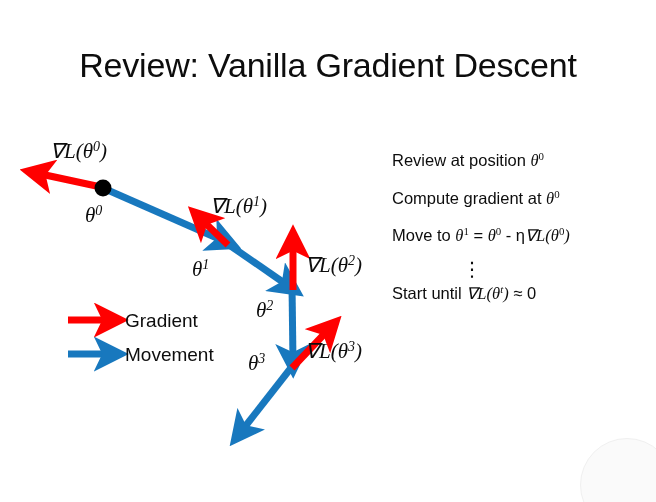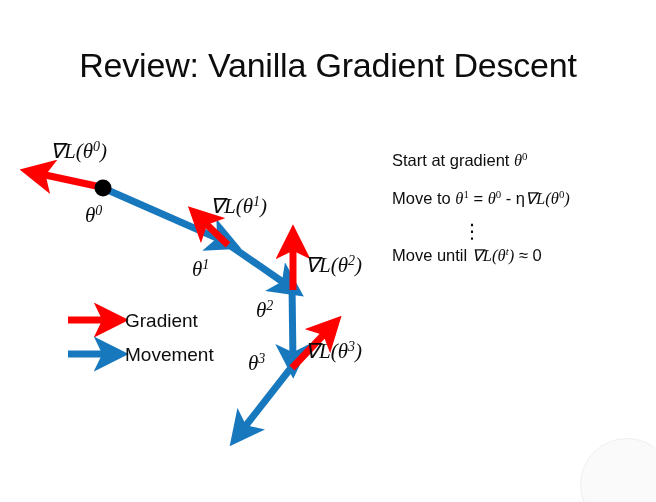--- a/index.html
+++ b/index.html
@@ -176,30 +176,33 @@
       <text class="legend-text" x="125" y="197">Gradient</text>
 
       <line x1="68" y1="224" x2="112" y2="224" stroke="#1878BE" stroke-width="7" marker-end="url(#bluehead)"></line>
       <text class="legend-text" x="125" y="231">Movement</text>
     </g>
   </svg>
 
   <div id="steps">
 
     <div class="step-line">
-      <span>Start at gradient </span><span class="mi">θ</span><sup class="sm mu">0</sup>
-    </div>
-
+      <span>Review at position </span><span class="mi">θ</span><sup class="sm mu">0</sup>
+    </div>
+
+    <div class="step-line">
+      <span>Compute gradient at </span><span class="mi">θ</span><sup class="sm mu">0</sup>
+    </div>
 
     <div class="step-line">
       <span>Move to </span><span class="mi">θ</span><sup class="sm mu">1</sup><span> = </span><span class="mi">θ</span><sup class="sm mu">0</sup><span> - </span><span>η</span><span class="mi">∇L(θ</span><sup class="sm mu">0</sup><span class="mi">)</span>
     </div>
 
 
 
     <div id="vdots">⋮</div>
 
     <div class="step-line" id="step-stop">
-      <span>Move until </span><span class="mi">∇L(θ</span><sup class="sm mi">t</sup><span class="mi">)</span><span> ≈ 0</span>
+      <span>Start until </span><span class="mi">∇L(θ</span><sup class="sm mi">t</sup><span class="mi">)</span><span> ≈ 0</span>
     </div>
 
   </div>
 </div>
 
 </body></html>

